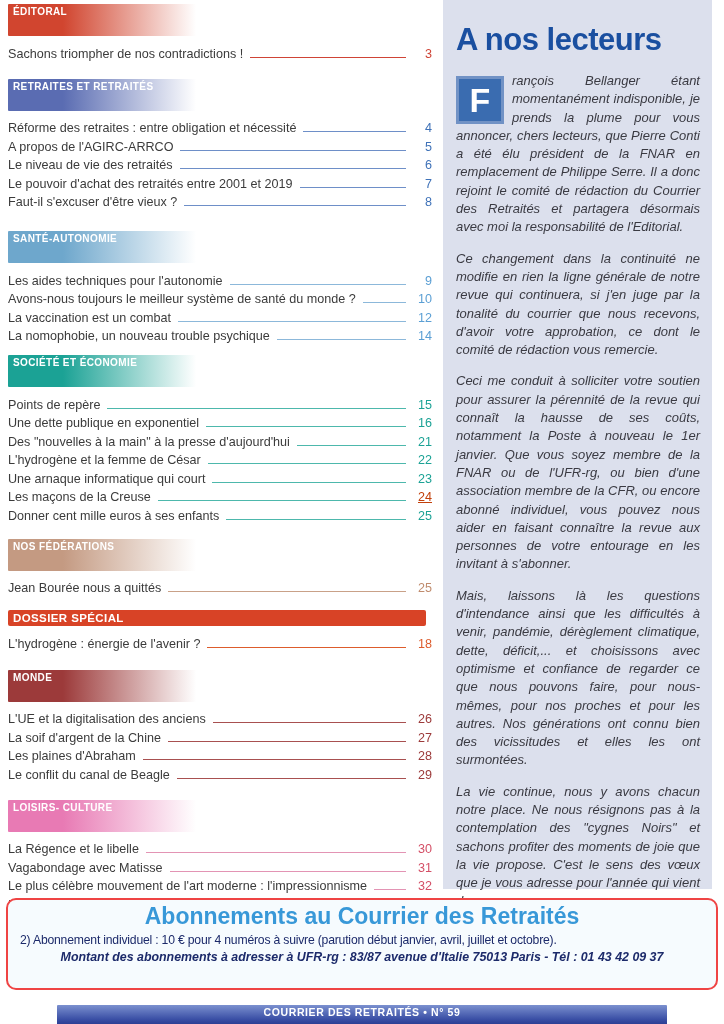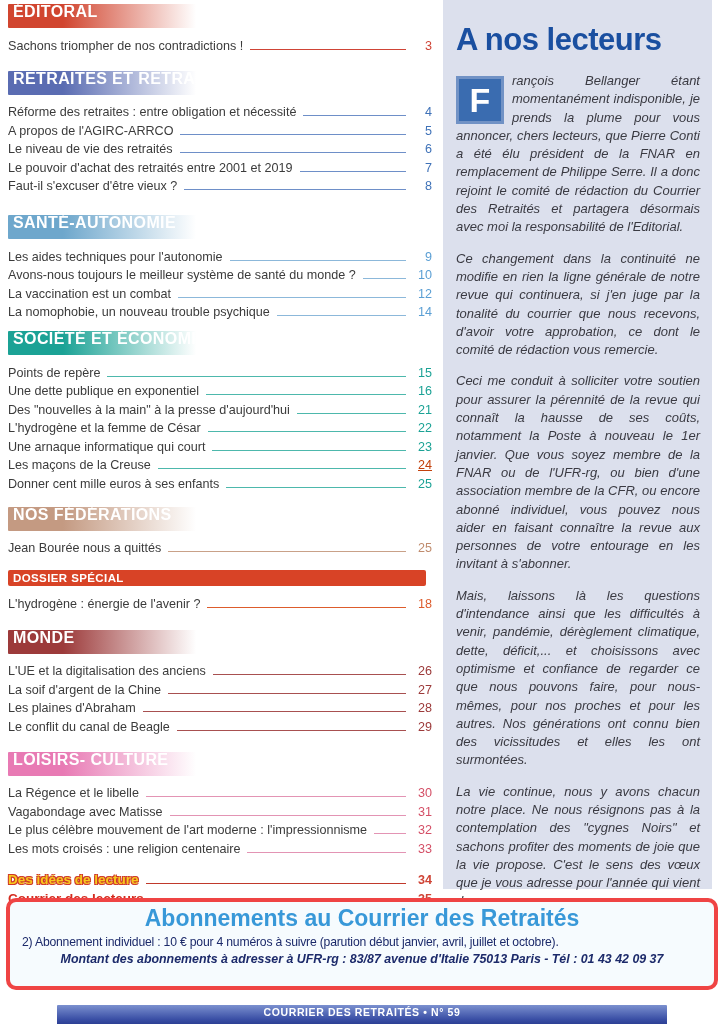--- a/index.html
+++ b/index.html
@@ -2,21 +2,21 @@
 <html lang="fr"><head>
 <meta charset="utf-8">
 <style>
   html,body{margin:0;padding:0}
   body{width:724px;height:1024px;background:#ffffff;position:relative;overflow:hidden;
        font-family:"Liberation Sans",sans-serif;}
 
   
   .toc{position:absolute;left:8px;top:4px;width:424px}
   .toc-section{display:block}
-  .sec-band{height:24px;line-height:15px;width:196px;color:#fff;font-size:16px;font-weight:bold;
+  .sec-band{height:32px;line-height:15px;width:196px;color:#fff;font-size:10px;font-weight:bold;
             padding-left:5px;letter-spacing:.4px;margin-bottom:7px;border-radius:1px;
             text-transform:uppercase;box-sizing:border-box;white-space:nowrap}
   .sec-bar{width:418px;height:16px;line-height:16px;font-size:11.5px;border-radius:2px}
   .toc-row{display:flex;align-items:flex-end;height:18.5px}
   .toc-title{font-size:12.6px;color:#3b3b3b;white-space:nowrap;padding-bottom:1px}
   .leader{flex:1;border-bottom:1.2px solid #999;margin:0 4px 4px 7px;min-width:6px}
   .toc-page{min-width:22px;text-align:right;font-size:12.6px;padding-bottom:1px}
   .toc-extras{margin-top:12px}
   .toc-extras .toc-row{height:19px}
   .toc-extras .toc-title{font-weight:bold;font-size:13.5px}
@@ -33,21 +33,21 @@
   .letter p{font-size:13px;line-height:18.3px;font-style:italic;color:#3a3a42;text-align:justify;
             margin:0 0 13px}
   .dropcap{float:left;width:42px;height:42px;background:#3a6cb0;border:3px solid #7192c5;color:#fff;
            font-style:normal;font-weight:bold;font-size:34px;line-height:42px;text-align:center;
            margin:4px 8px 0 0}
   .signature{text-align:right;font-variant:small-caps;font-weight:bold;font-size:12px;color:#4a4a52;
              margin-top:4px;padding-right:2px}
 
   
   .subscription{position:absolute;left:6px;top:898px;width:712px;height:92px;box-sizing:border-box;
-                border:4px solid #ef4444;border-radius:10px;background:#f6fbfe}
+                border:2px solid #ef4444;border-radius:10px;background:#f6fbfe}
   .subscription h2{margin:3px 0 3px;font-size:23px;color:#3898d8;font-weight:800;text-align:center}
   .sub-line{font-size:12.2px;letter-spacing:-.2px;color:#1c2a6a;margin:2px 0 0 12px;white-space:nowrap}
   .sub-note{text-align:center;font-style:italic;font-weight:bold;font-size:12.4px;color:#1c2a6a;
             margin-top:3px}
 
   
   .footer-bar{position:absolute;left:57px;top:1005px;width:610px;height:26px;border-radius:1px;
               background:linear-gradient(180deg,#7b90cf 0%,#3a4fa5 55%,#16277a 100%);
               color:#fff;font-size:10.5px;font-weight:bold;text-align:center;line-height:15px;
               letter-spacing:.6px}

